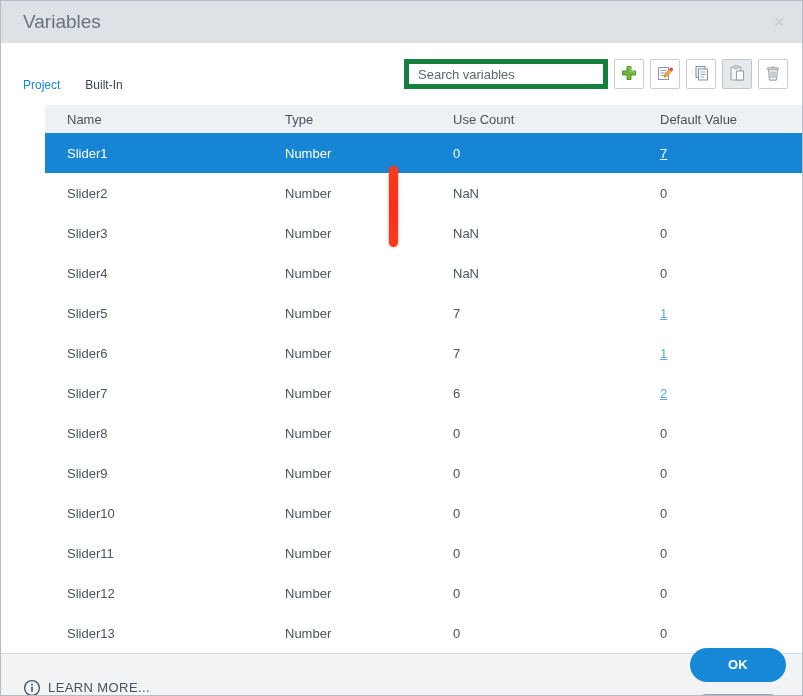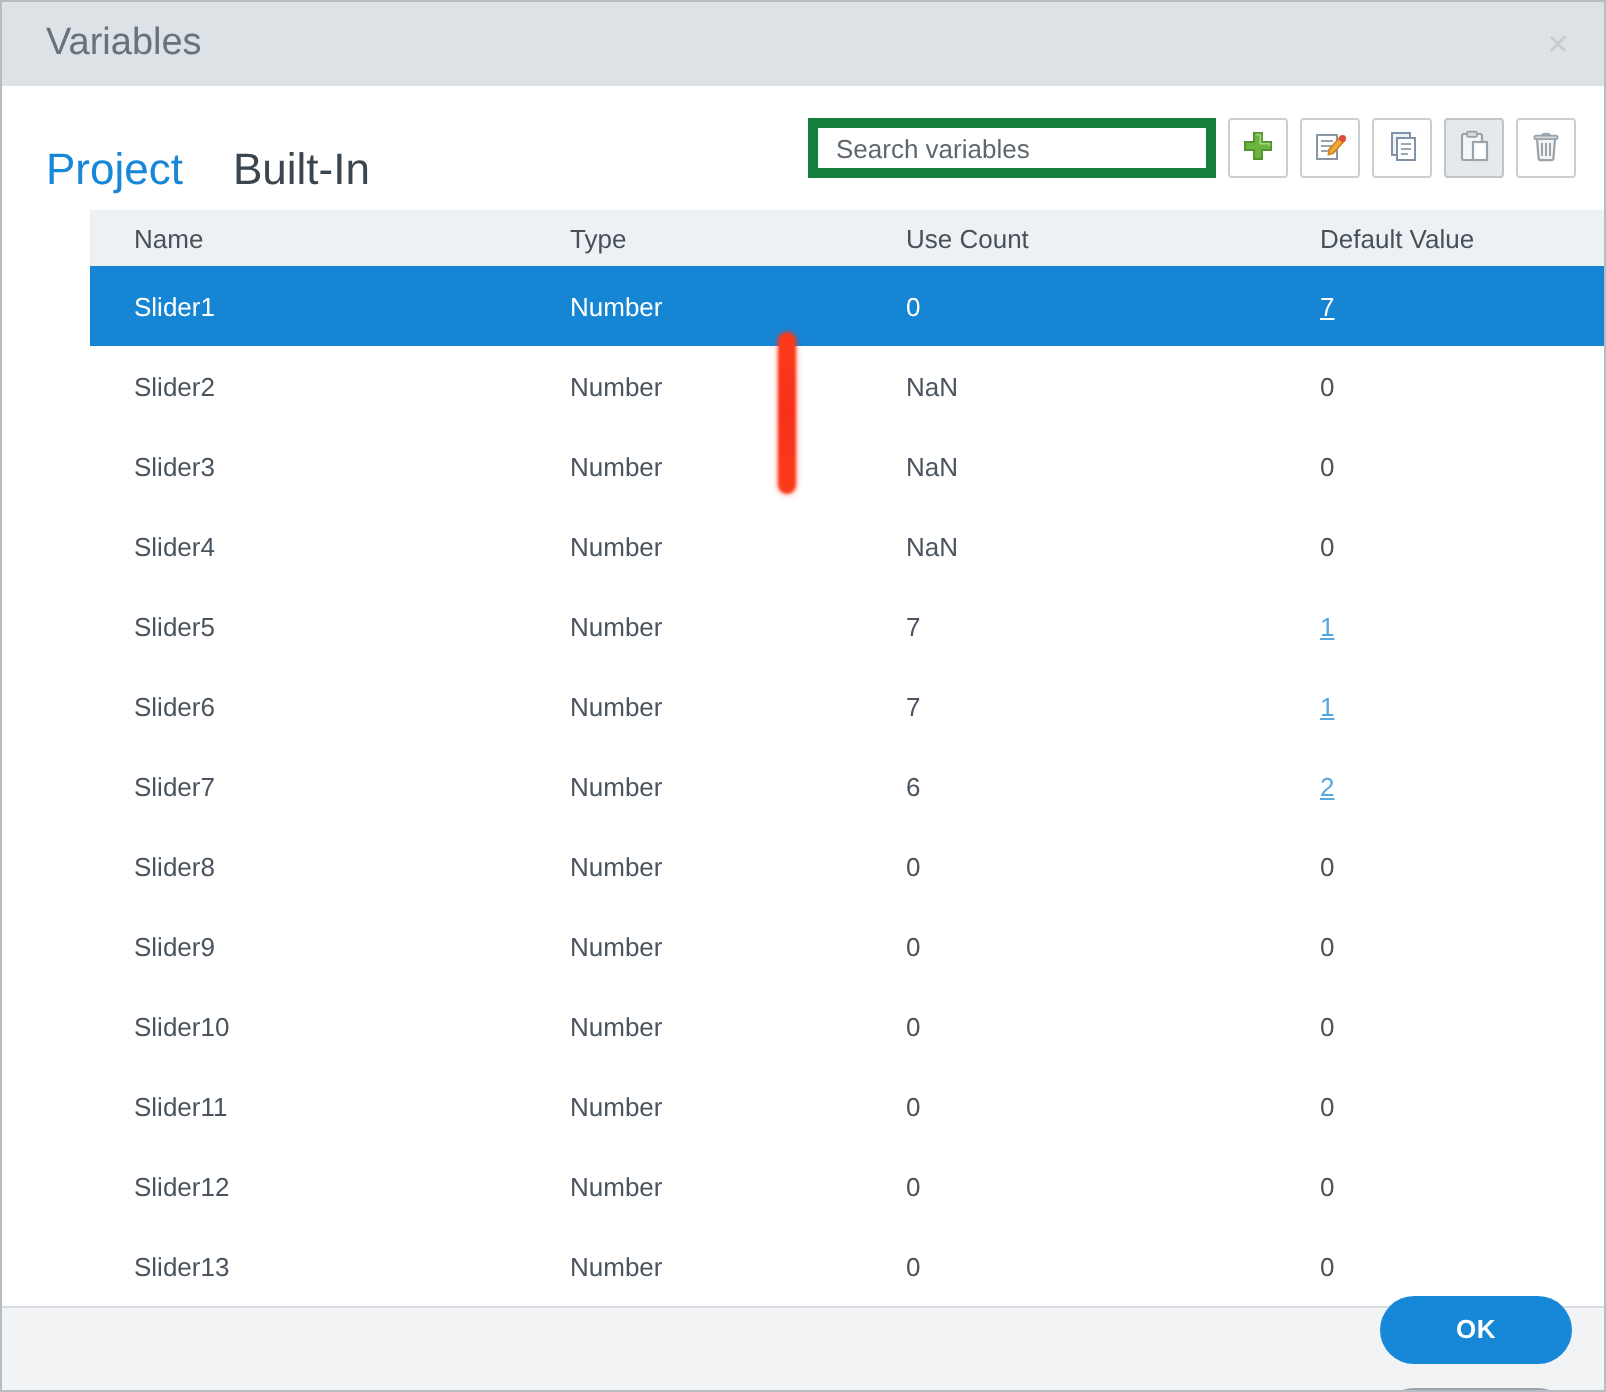--- a/index.html
+++ b/index.html
@@ -32,21 +32,21 @@
     cursor: default; user-select: none;
   }
 
   
   .tabs-row {
     height: 62px; flex: 0 0 62px;
     background: #fff;
     display: flex; align-items: center;
     padding: 0 14px 0 22px;
   }
-  .tab { font-size: 22px; color: #3b454f; margin-right: 25px; cursor: pointer; margin-top: 22px; }
+  .tab { font-size: 12px; color: #3b454f; margin-right: 25px; cursor: pointer; margin-top: 22px; }
   .tab.active { color: #1787d8; }
 
   .right-tools { margin-left: auto; display: flex; align-items: center; gap: 6px; }
   .search-box {
     width: 204px; height: 30px;
     border: 5px solid #15803d; background: #fff;
     font-size: 13px; color: #4a545e;
     padding: 0 9px; outline: none;
     font-family: "Liberation Sans", sans-serif;
   }
@@ -317,19 +317,29 @@
         <span class="usecount-val">0</span>
       </span>
     </div>
   </div>
 
   <div class="table-spacer"></div>
 
   <div class="red-marker"></div>
 
   <div class="footer">
+    <span class="learn-more">
+      <span style="display:inline-flex">
+        <svg width="18" height="18" viewBox="0 0 18 18">
+          <circle cx="9" cy="9" r="7.4" fill="none" stroke="#47515b" stroke-width="1.3"></circle>
+          <circle cx="9" cy="5.6" r="1" fill="#47515b"></circle>
+          <rect x="8.25" y="7.6" width="1.5" height="5.4" rx="0.7" fill="#47515b"></rect>
+        </svg>
+      </span>
+      <span>LEARN MORE...</span>
+    </span>
     <div class="footer-buttons">
       <button class="btn btn-ok">OK</button>
       <button class="btn btn-cancel">CANCEL</button>
     </div>
   </div>
 
 </div>
 
 </body></html>

